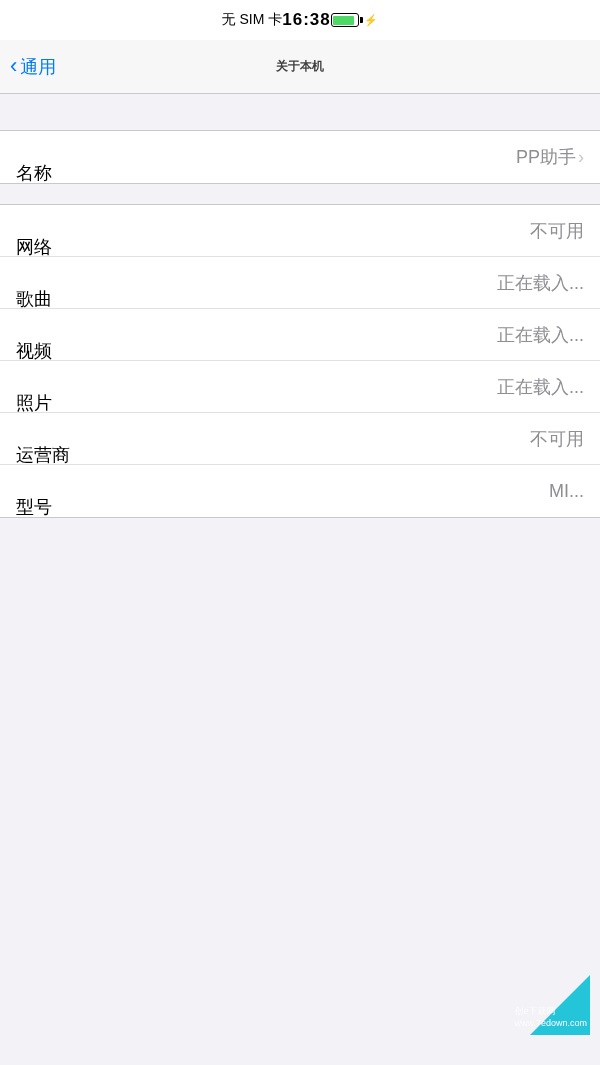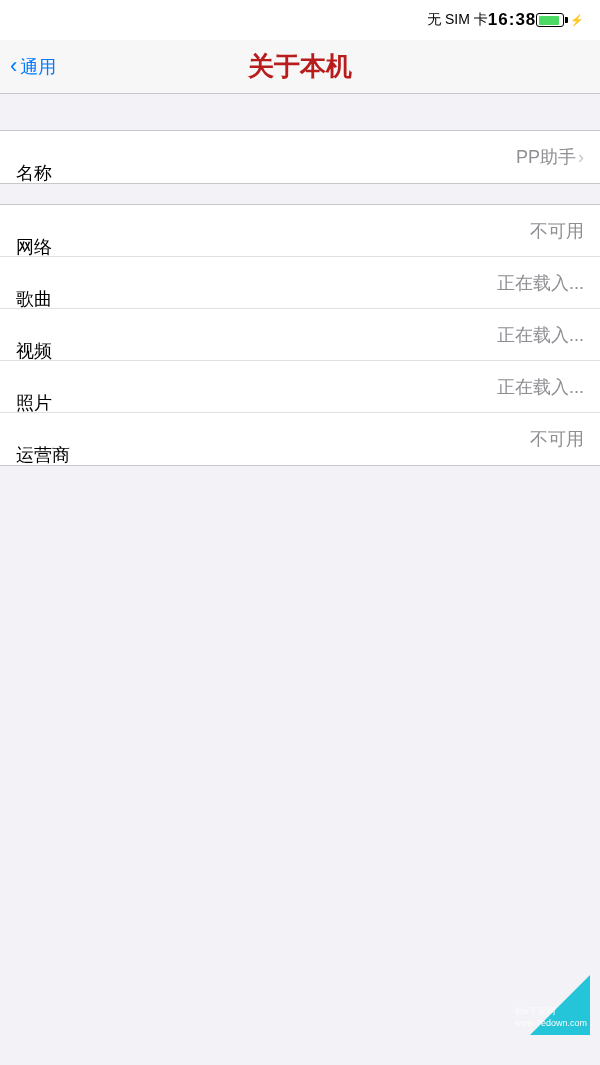--- a/index.html
+++ b/index.html
@@ -15,21 +15,21 @@
       font-family: -apple-system, "PingFang SC", "Helvetica Neue", sans-serif;
       overflow-x: hidden;
     }
 
     
     .status-bar {
       background-color: #fff;
       height: 40px;
       display: flex;
       align-items: center;
-      justify-content: flex-end;
+      justify-content: center;
       padding: 0 16px;
       font-size: 15px;
       font-weight: 500;
       color: #000;
     }
 
     .status-bar-left {
       font-size: 14px;
       color: #000;
     }
@@ -114,23 +114,23 @@
       font-size: 22px;
       line-height: 1;
       margin-top: -1px;
     }
 
     .nav-back-label {
       font-size: 18px;
     }
 
     .nav-title {
-      font-size: 26px;
+      font-size: 12px;
       font-weight: 600;
-      color: #b91c1c;
+      color: #404040;
     }
 
     
     .content {
       background-color: #f2f2f7;
     }
 
     
     .spacer {
       height: 36px;
@@ -286,20 +286,26 @@
 
 
 
     <div class="settings-row">
       <span class="row-label">运营商</span>
       <div class="row-value">
         <span>不可用</span>
       </div>
     </div>
 
+    <div class="settings-row">
+      <span class="row-label">型号</span>
+      <div class="row-value">
+        <span>MI...</span>
+      </div>
+    </div>
 
   </div>
 
 </div>
 
 <div class="watermark">
   <div class="watermark-triangle"></div>
   <div class="watermark-text">
     <span>创e下载网</span><br>
     <span>www.7edown.com</span>

